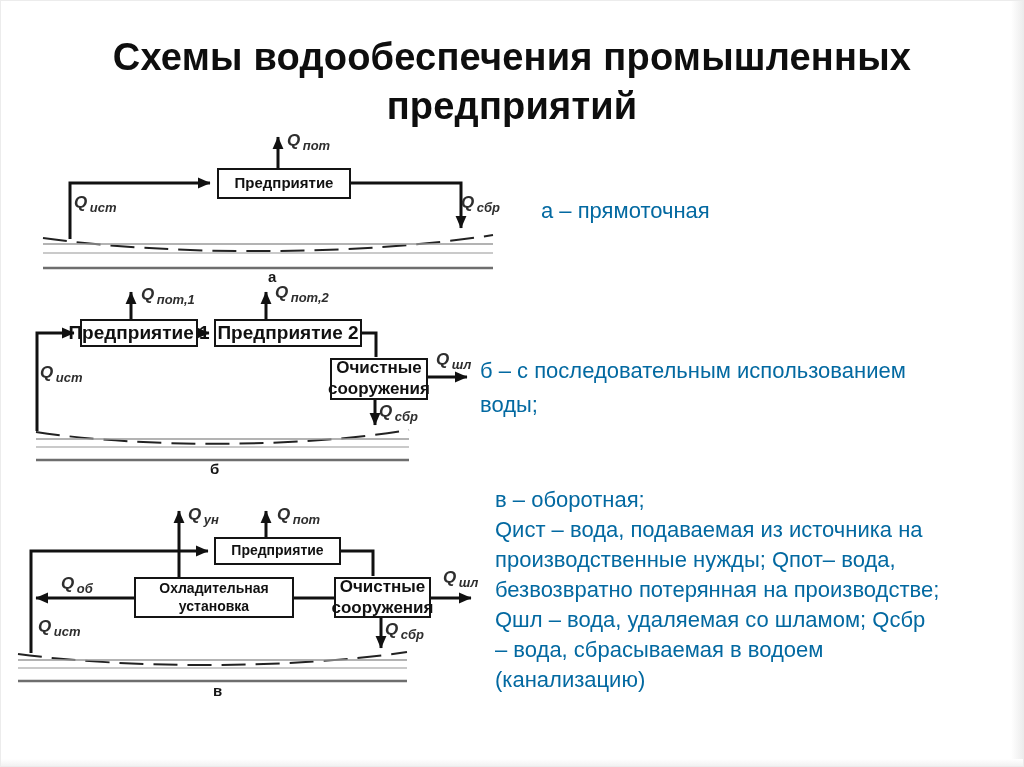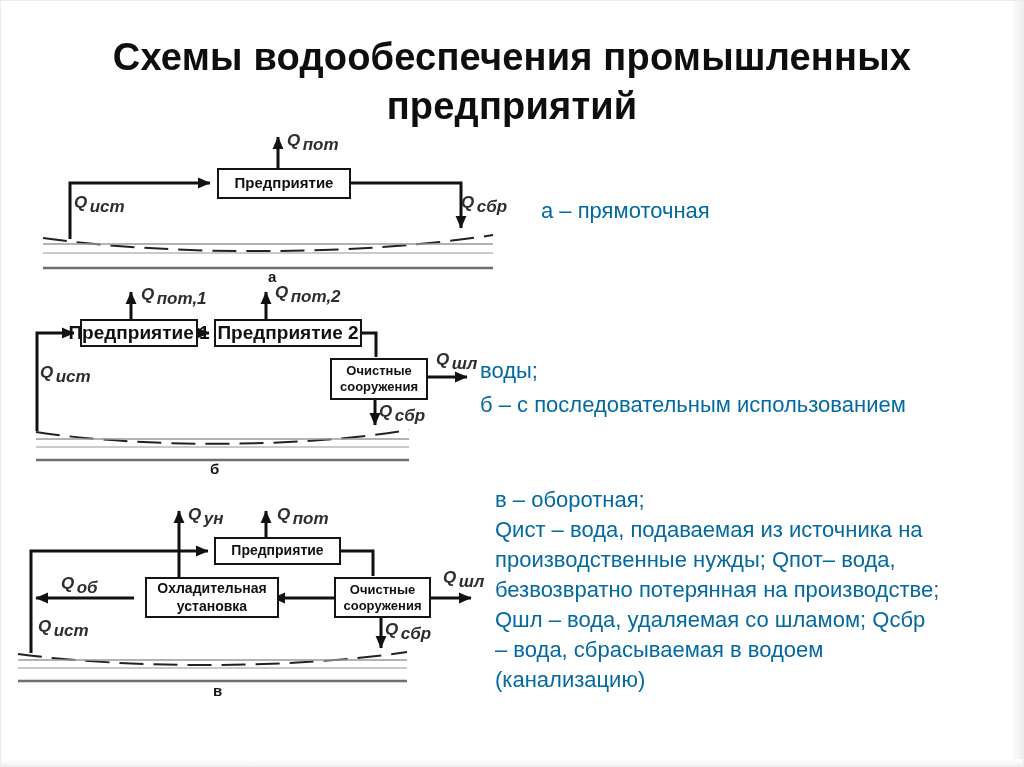--- a/index.html
+++ b/index.html
@@ -17,24 +17,24 @@
     text-align:center;font-size:38px;line-height:1.3;font-weight:700;color:#0e0e0e;
     letter-spacing:0.2px;z-index:2;
   }
   svg.wires{position:absolute;left:0;top:0;z-index:1;}
   .box{
     position:absolute;box-sizing:border-box;background:#fff;border:2.5px solid #141414;
     display:flex;flex-direction:column;align-items:center;justify-content:center;
     font-weight:700;color:#111;z-index:2;line-height:1.22;text-align:center;
   }
   .box span{display:block;white-space:nowrap;}
-  .fs15{font-size:15px;} .fs14{font-size:14px;} .fs13{font-size:13px;} .fs135{font-size:19px;}
+  .fs15{font-size:15px;} .fs14{font-size:14px;} .fs13{font-size:17px;} .fs135{font-size:19px;}
   .flow{position:absolute;white-space:nowrap;color:#2e2e2e;z-index:3;}
   .flow .q{font-style:italic;font-weight:700;font-size:17px;letter-spacing:.5px;}
-  .flow sub{font-style:italic;font-weight:600;font-size:17px;margin-left:2px;
+  .flow sub{font-style:italic;font-weight:600;font-size:13px;margin-left:2px;
     position:relative;top:4px;vertical-align:baseline;}
   .dletter{position:absolute;font-size:15px;font-weight:700;color:#161616;z-index:3;}
   .caption{position:absolute;font-size:22px;color:#0369a1;white-space:nowrap;z-index:2;}
   .caption div{white-space:nowrap;}
   #cap-b{line-height:34px;}
   #legend{line-height:30px;}
 </style>
 </head>
 <body>
 
@@ -122,41 +122,41 @@
   <span class="flow" style="left:140px;top:284px;"><em class="q">Q</em><sub>пот,1</sub></span>
   <span class="flow" style="left:274px;top:282px;"><em class="q">Q</em><sub>пот,2</sub></span>
   <span class="flow" style="left:39px;top:362px;"><em class="q">Q</em><sub>ист</sub></span>
   <span class="flow" style="left:435px;top:349px;"><em class="q">Q</em><sub>шл</sub></span>
   <span class="flow" style="left:378px;top:401px;"><em class="q">Q</em><sub>сбр</sub></span>
   <span class="dletter" style="left:209px;top:459px;">б</span>
 
   <div class="box fs14" style="left:213px;top:536px;width:127px;height:28px;">
     <span>Предприятие</span>
   </div>
-  <div class="box fs14" style="left:144px;top:576px;width:134px;height:41px;">
+  <div class="box fs14" style="left:133px;top:576px;width:160px;height:41px;">
     <span>Охладительная</span>
     <span>установка</span>
   </div>
   <div class="box fs13" style="left:333px;top:576px;width:97px;height:41px;">
     <span>Очистные</span>
     <span>сооружения</span>
   </div>
   <span class="flow" style="left:187px;top:504px;"><em class="q">Q</em><sub>ун</sub></span>
   <span class="flow" style="left:276px;top:504px;"><em class="q">Q</em><sub>пот</sub></span>
   <span class="flow" style="left:60px;top:573px;"><em class="q">Q</em><sub>об</sub></span>
   <span class="flow" style="left:37px;top:616px;"><em class="q">Q</em><sub>ист</sub></span>
   <span class="flow" style="left:442px;top:567px;"><em class="q">Q</em><sub>шл</sub></span>
   <span class="flow" style="left:384px;top:619px;"><em class="q">Q</em><sub>сбр</sub></span>
   <span class="dletter" style="left:212px;top:681px;">в</span>
 
   <div class="caption" id="cap-a" style="left:540px;top:197px;">а – прямоточная</div>
 
   <div class="caption" id="cap-b" style="left:479px;top:353px;">
+    <div>б – с последовательным использованием</div>
     <div>воды;</div>
-    <div>б – с последовательным использованием</div>
   </div>
 
   <div class="caption" id="legend" style="left:494px;top:484px;">
     <div>в – оборотная;</div>
     <div>Qист – вода, подаваемая из источника на</div>
     <div>производственные нужды; Qпот– вода,</div>
     <div>безвозвратно потерянная на производстве;</div>
     <div>Qшл – вода, удаляемая со шламом; Qсбр</div>
     <div>– вода, сбрасываемая в водоем</div>
     <div>(канализацию)</div>

